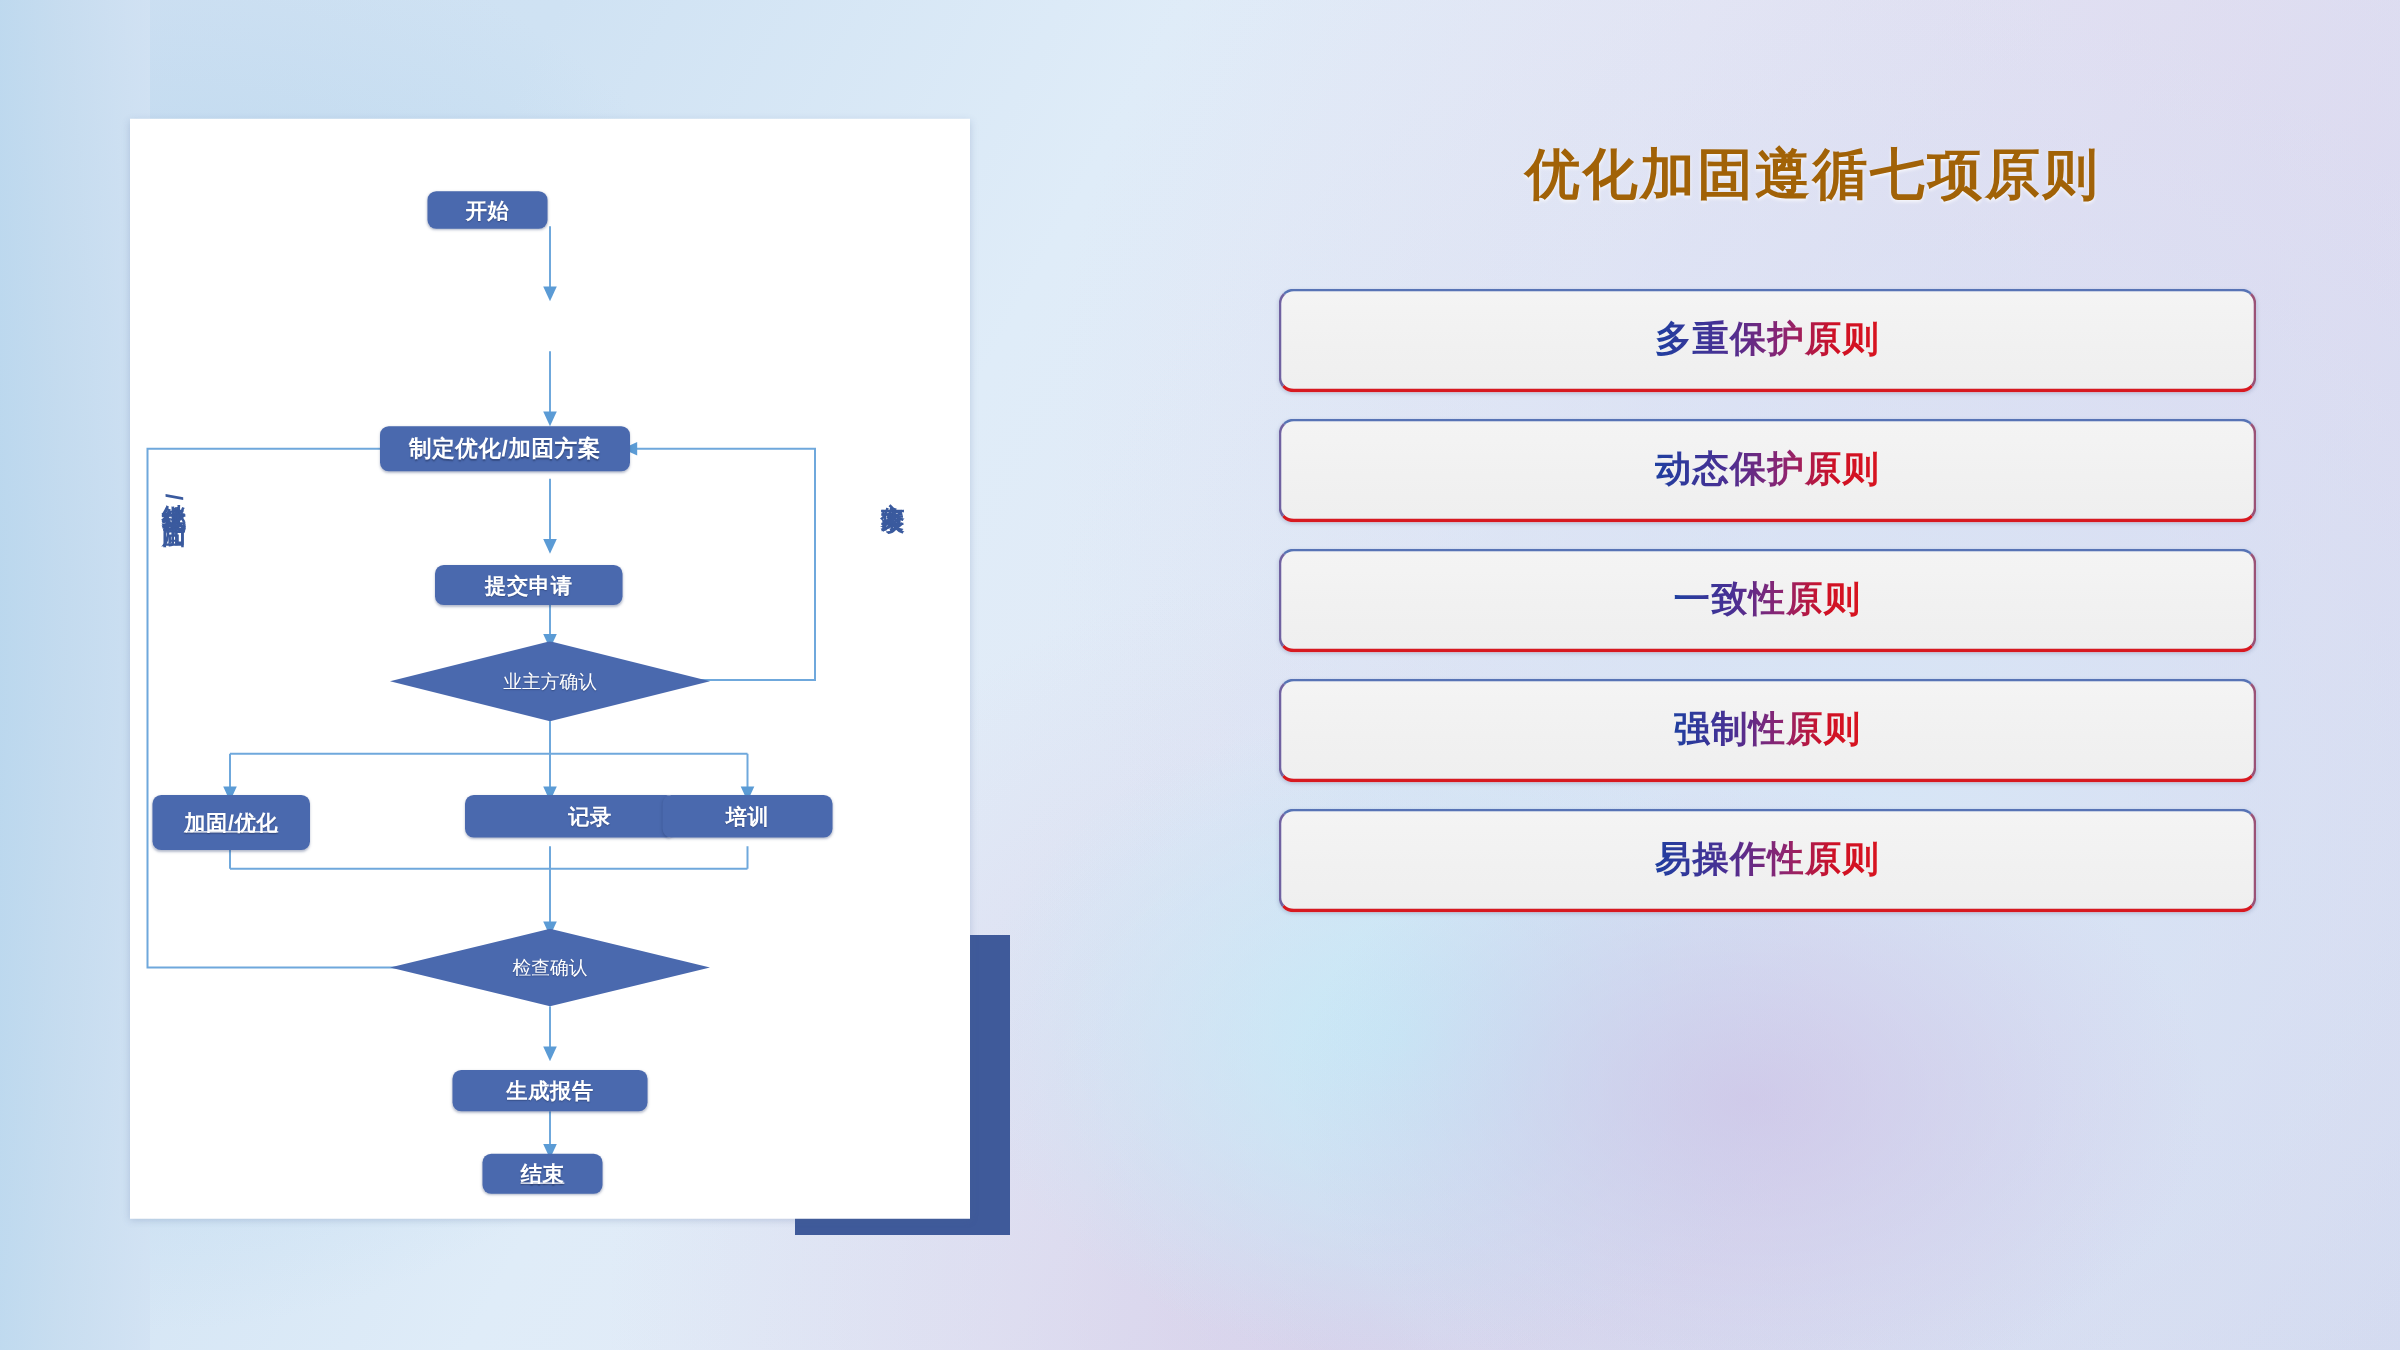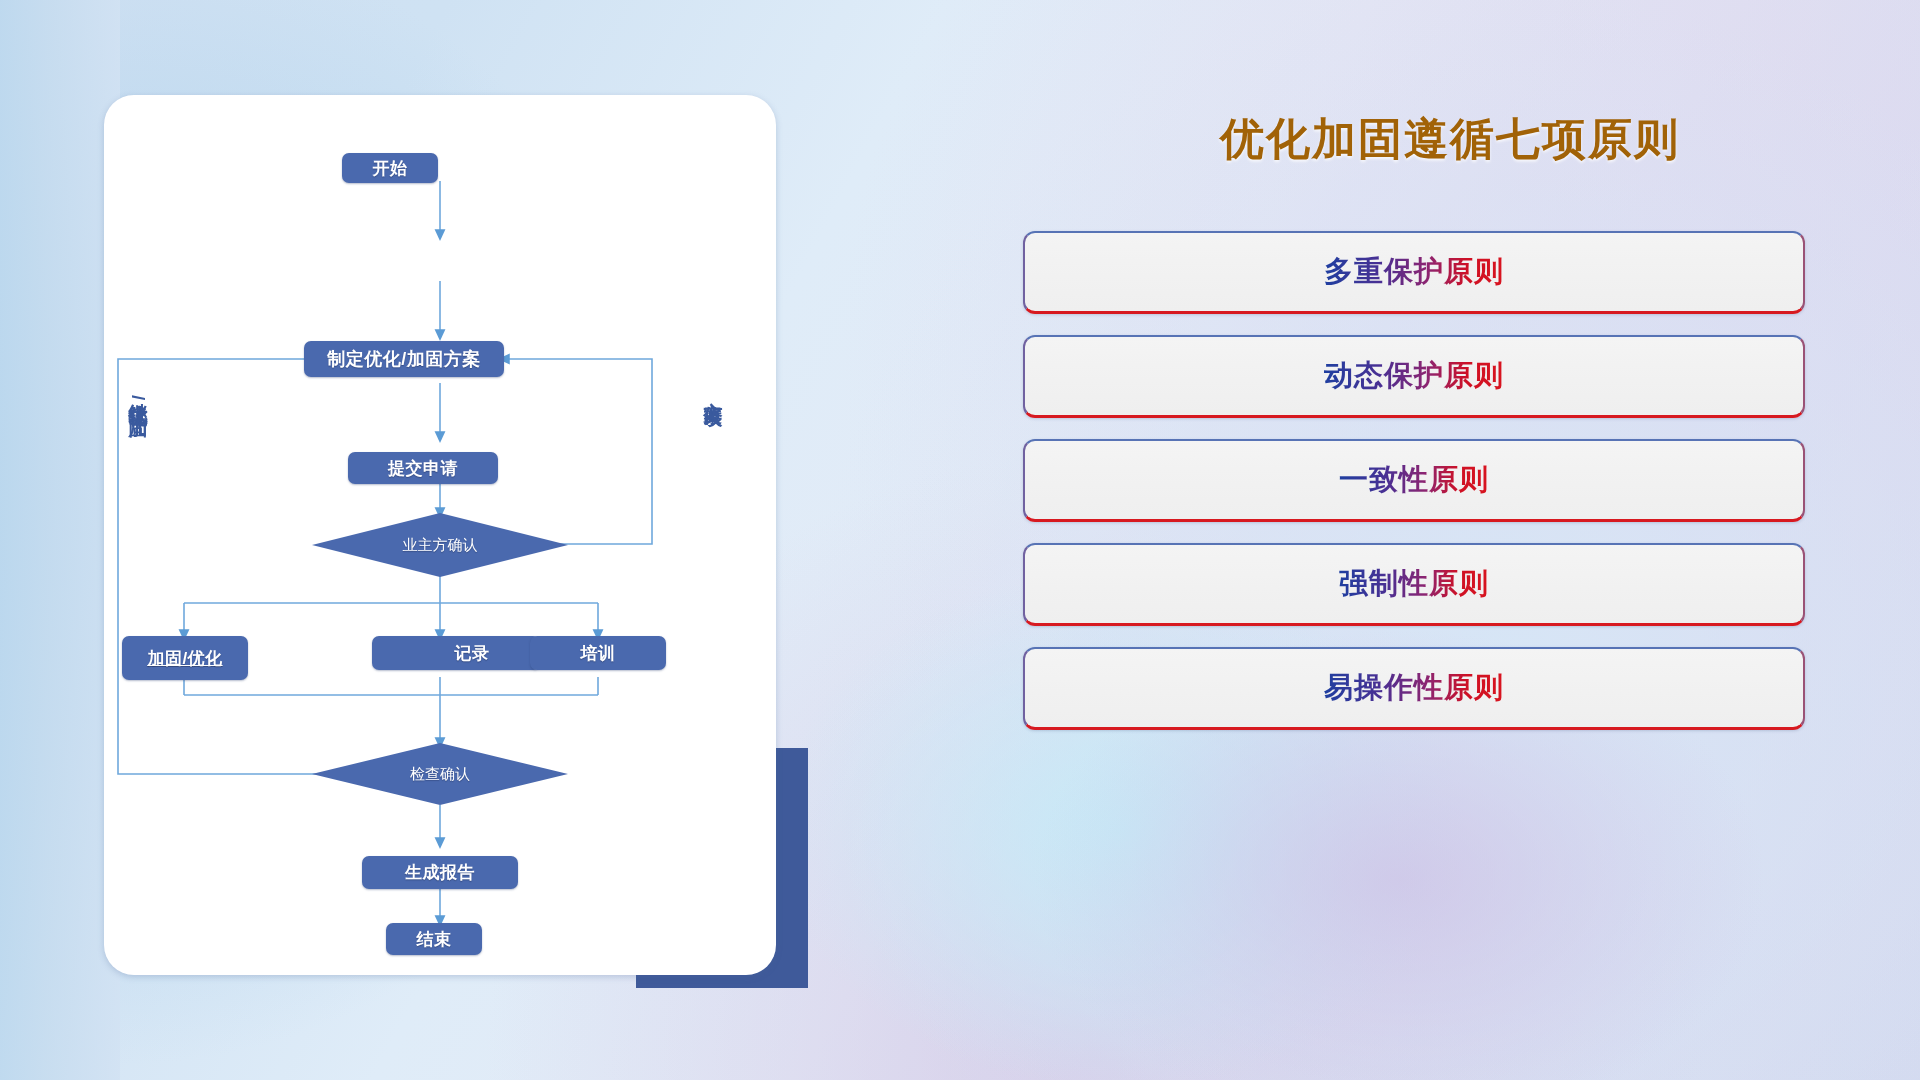--- a/index.html
+++ b/index.html
@@ -35,21 +35,20 @@
 
   
   #flow-shadow-block{
     position:absolute;left:636px;top:748px;width:172px;height:240px;
     background:#3f5a9a;
   }
   #flow-card{
     position:absolute;left:104px;top:95px;width:672px;height:880px;
     background:#ffffff;
     box-shadow:0 2px 6px rgba(70,100,150,.25);
-    border-radius:30px;
   }
   #flow-svg{position:absolute;left:0;top:0;}
 
   .node{
     position:absolute;
     background:#4a69ae;
     color:#ffffff;
     border-radius:7px;
     display:flex;align-items:center;justify-content:center;
     font-weight:bold;
@@ -191,21 +190,21 @@
   </div>
 
   <div class="diamond" style="left:208px;top:648px;width:256px;height:62px;font-size:15px;">
     <span>检查确认</span>
   </div>
 
   <div class="node" style="left:258px;top:761px;width:156px;height:33px;font-size:17px;">
     <span>生成报告</span>
   </div>
 
-  <div class="node" style="left:282px;top:828px;width:96px;height:32px;font-size:17px;">
+  <div class="node" style="left:282px;top:828px;width:96px;height:32px;font-size:17px;text-decoration:underline;">
     <span>结束</span>
   </div>
 
   <div class="vlabel" style="left:25px;top:292px;height:150px;">继续优化/加固</div>
   <div class="vlabel" style="left:600px;top:292px;height:130px;">方案修改</div>
 
 </div>
 
 <div id="right-title">优化加固遵循七项原则</div>
 

